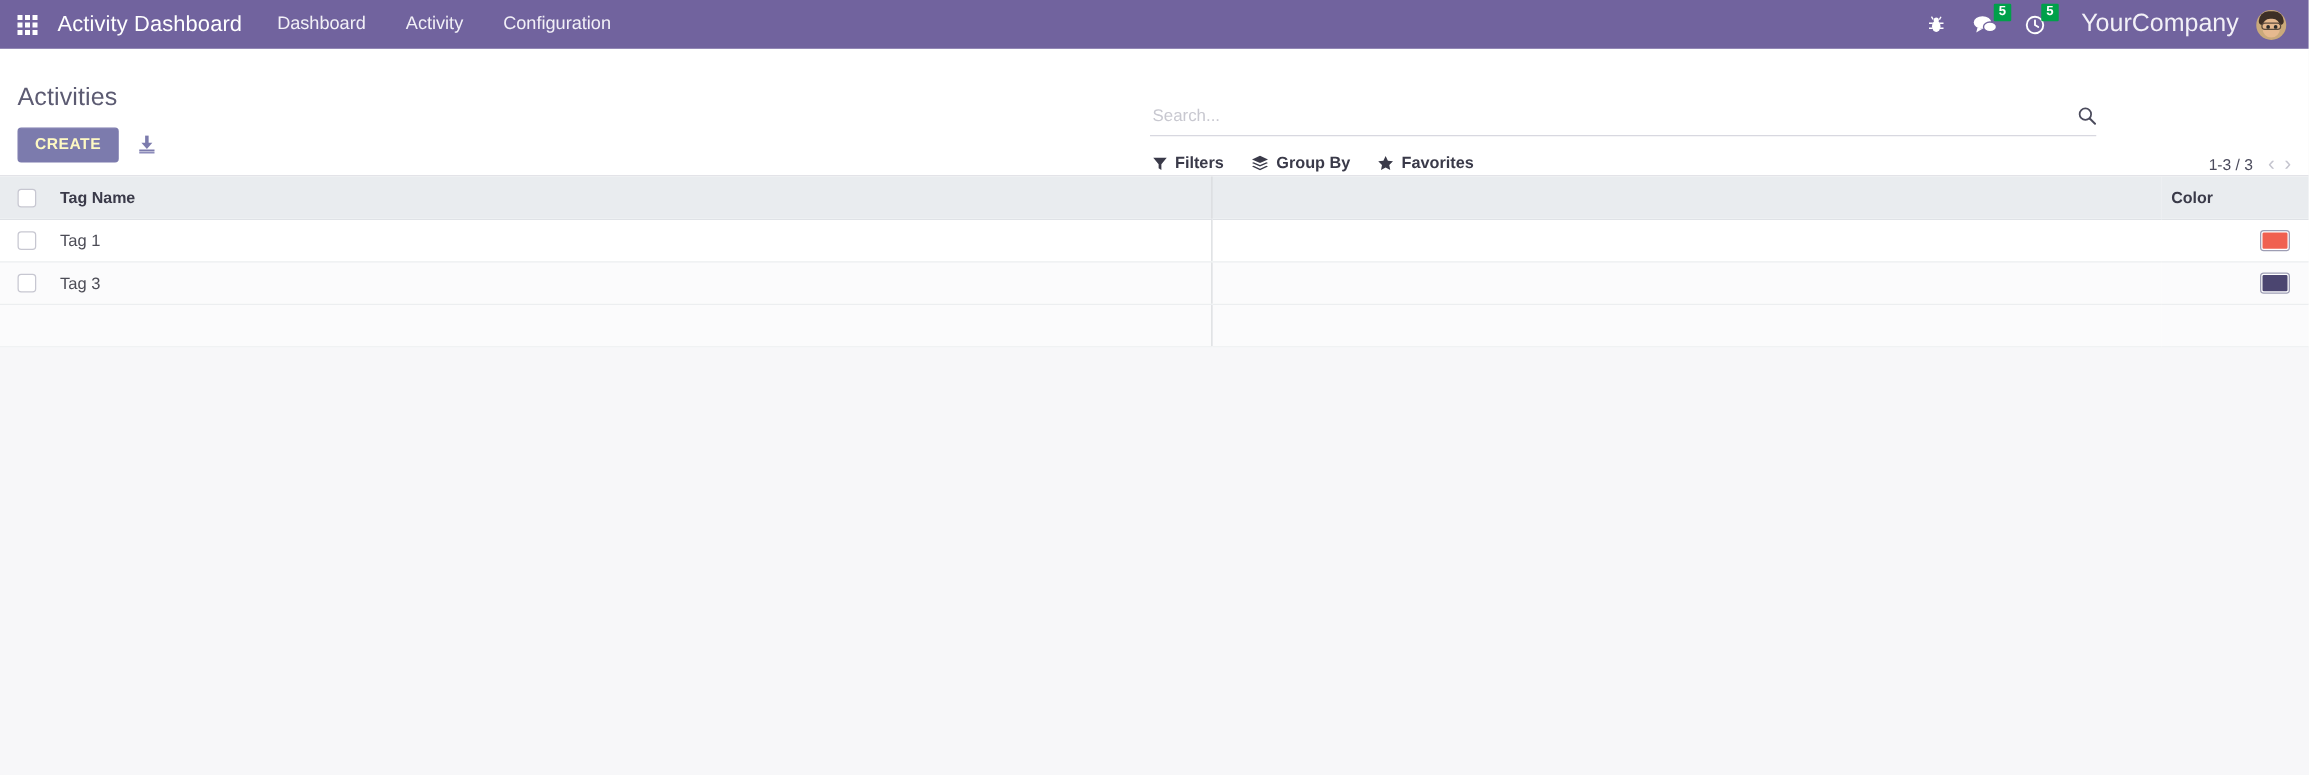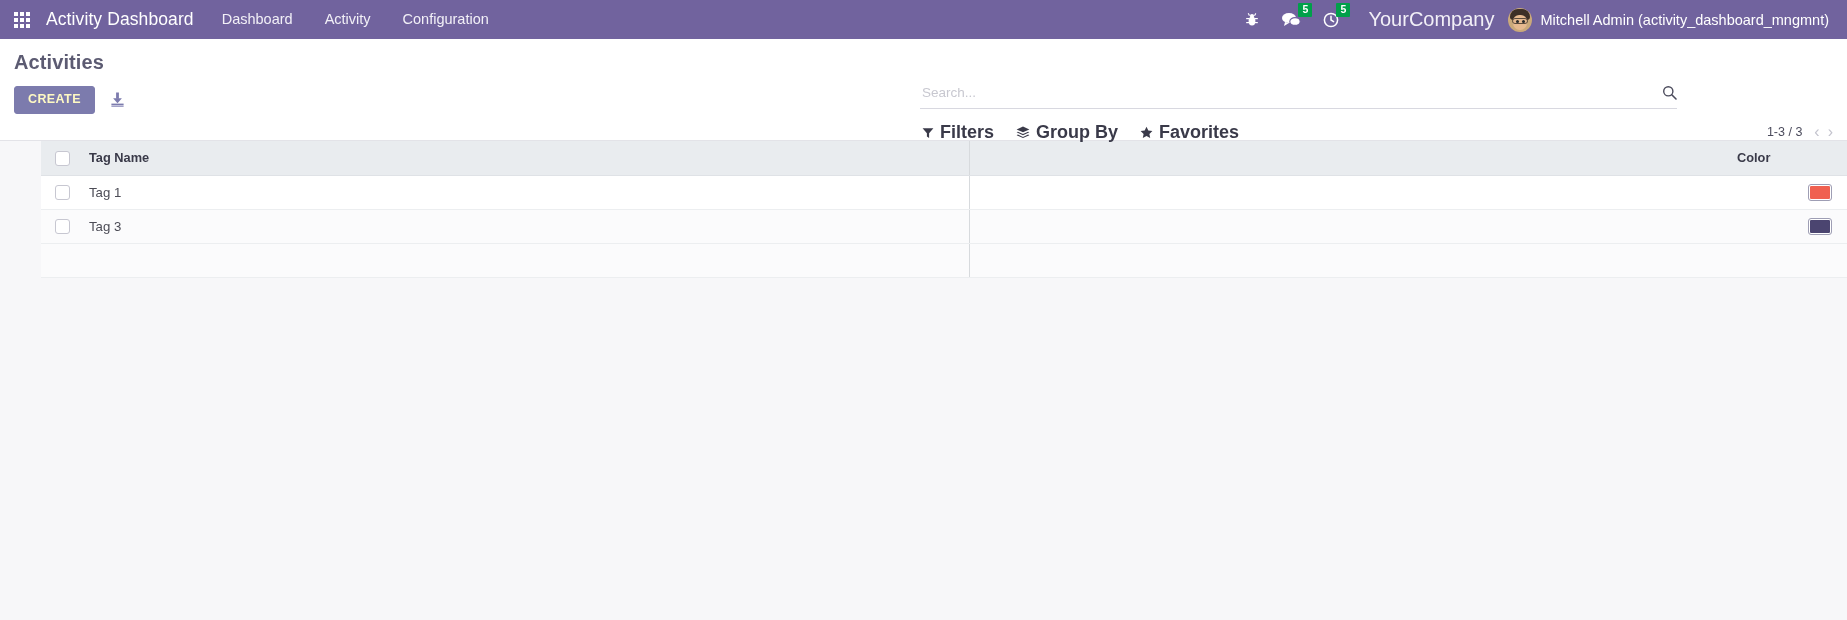--- a/index.html
+++ b/index.html
@@ -112,22 +112,22 @@
     border-bottom: 1px solid #e3e3e8;
   }
   .cp-left {
     position: absolute;
     left: 14px; top: 0;
     width: 880px;
   }
   .breadcrumb {
     font-size: 20px;
     color: #5c5b72;
-    padding-top: 12px;
-    font-weight: 700;
+    padding-top: 28px;
+    font-weight: 400;
     letter-spacing: .1px;
   }
   .cp-buttons {
     display: flex; align-items: center; gap: 10px;
     margin-top: 12px;
   }
   .btn-create {
     background: #7c7bad;
     color: #fef9c3;
     border: 1px solid #7c7bad;
@@ -170,41 +170,41 @@
   .search-input::placeholder { color: #c8c8d0; }
   .search-magnifier { cursor: pointer; display:flex; align-items:center; padding-left:6px; }
 
   .facets {
     display: flex; align-items: center;
     gap: 22px;
     margin-top: 13px;
     padding-left: 2px;
   }
   .facet {
-    display: flex; align-items: center; gap: 6px;
-    font-size: 18px;
+    display: flex; align-items: flex-end; gap: 6px;
+    font-size: 13px;
     font-weight: bold;
     color: #3a3a49;
     cursor: pointer;
     white-space: nowrap;
   }
 
   .pager {
     position: absolute;
     right: 14px;
     top: 85px;
     display: flex; align-items: center; gap: 6px;
     font-size: 12.5px;
     color: #4b4b5c;
   }
   .pager-nav { display: flex; align-items: center; gap: 8px; padding-left: 6px; }
   .pager-arrow { color: #c4c4ce; font-size: 16px; cursor: pointer; line-height: 1; }
 
   
-  .list-wrap { background: #ffffff; margin-left: 41px; }
+  .list-wrap { background: #ffffff; }
   table.olist { width: 100%; border-collapse: collapse; table-layout: fixed; }
   table.olist thead th {
     background: #e9ecef;
     height: 34px;
     font-size: 12.8px;
     font-weight: bold;
     color: #3a3a49;
     text-align: left;
     border-bottom: 1px solid #dfe2e6;
     padding: 0 8px;
@@ -311,21 +311,20 @@
     <div class="company-name">YourCompany</div>
 
     <div class="user-menu">
       <span class="avatar">
         <span class="hair"></span>
         <span class="face"></span>
         <span class="glasses"></span>
         <span class="eyeL"></span>
         <span class="eyeR"></span>
       </span>
-      <span class="username">Mitchell Admin (activity_dashboard_mngmnt)</span>
     </div>
   </div>
 </div>
 
 <div class="control-panel">
 
   <div class="cp-left">
     <div class="breadcrumb">Activities</div>
     <div class="cp-buttons">
       <button class="btn-create">CREATE</button>

